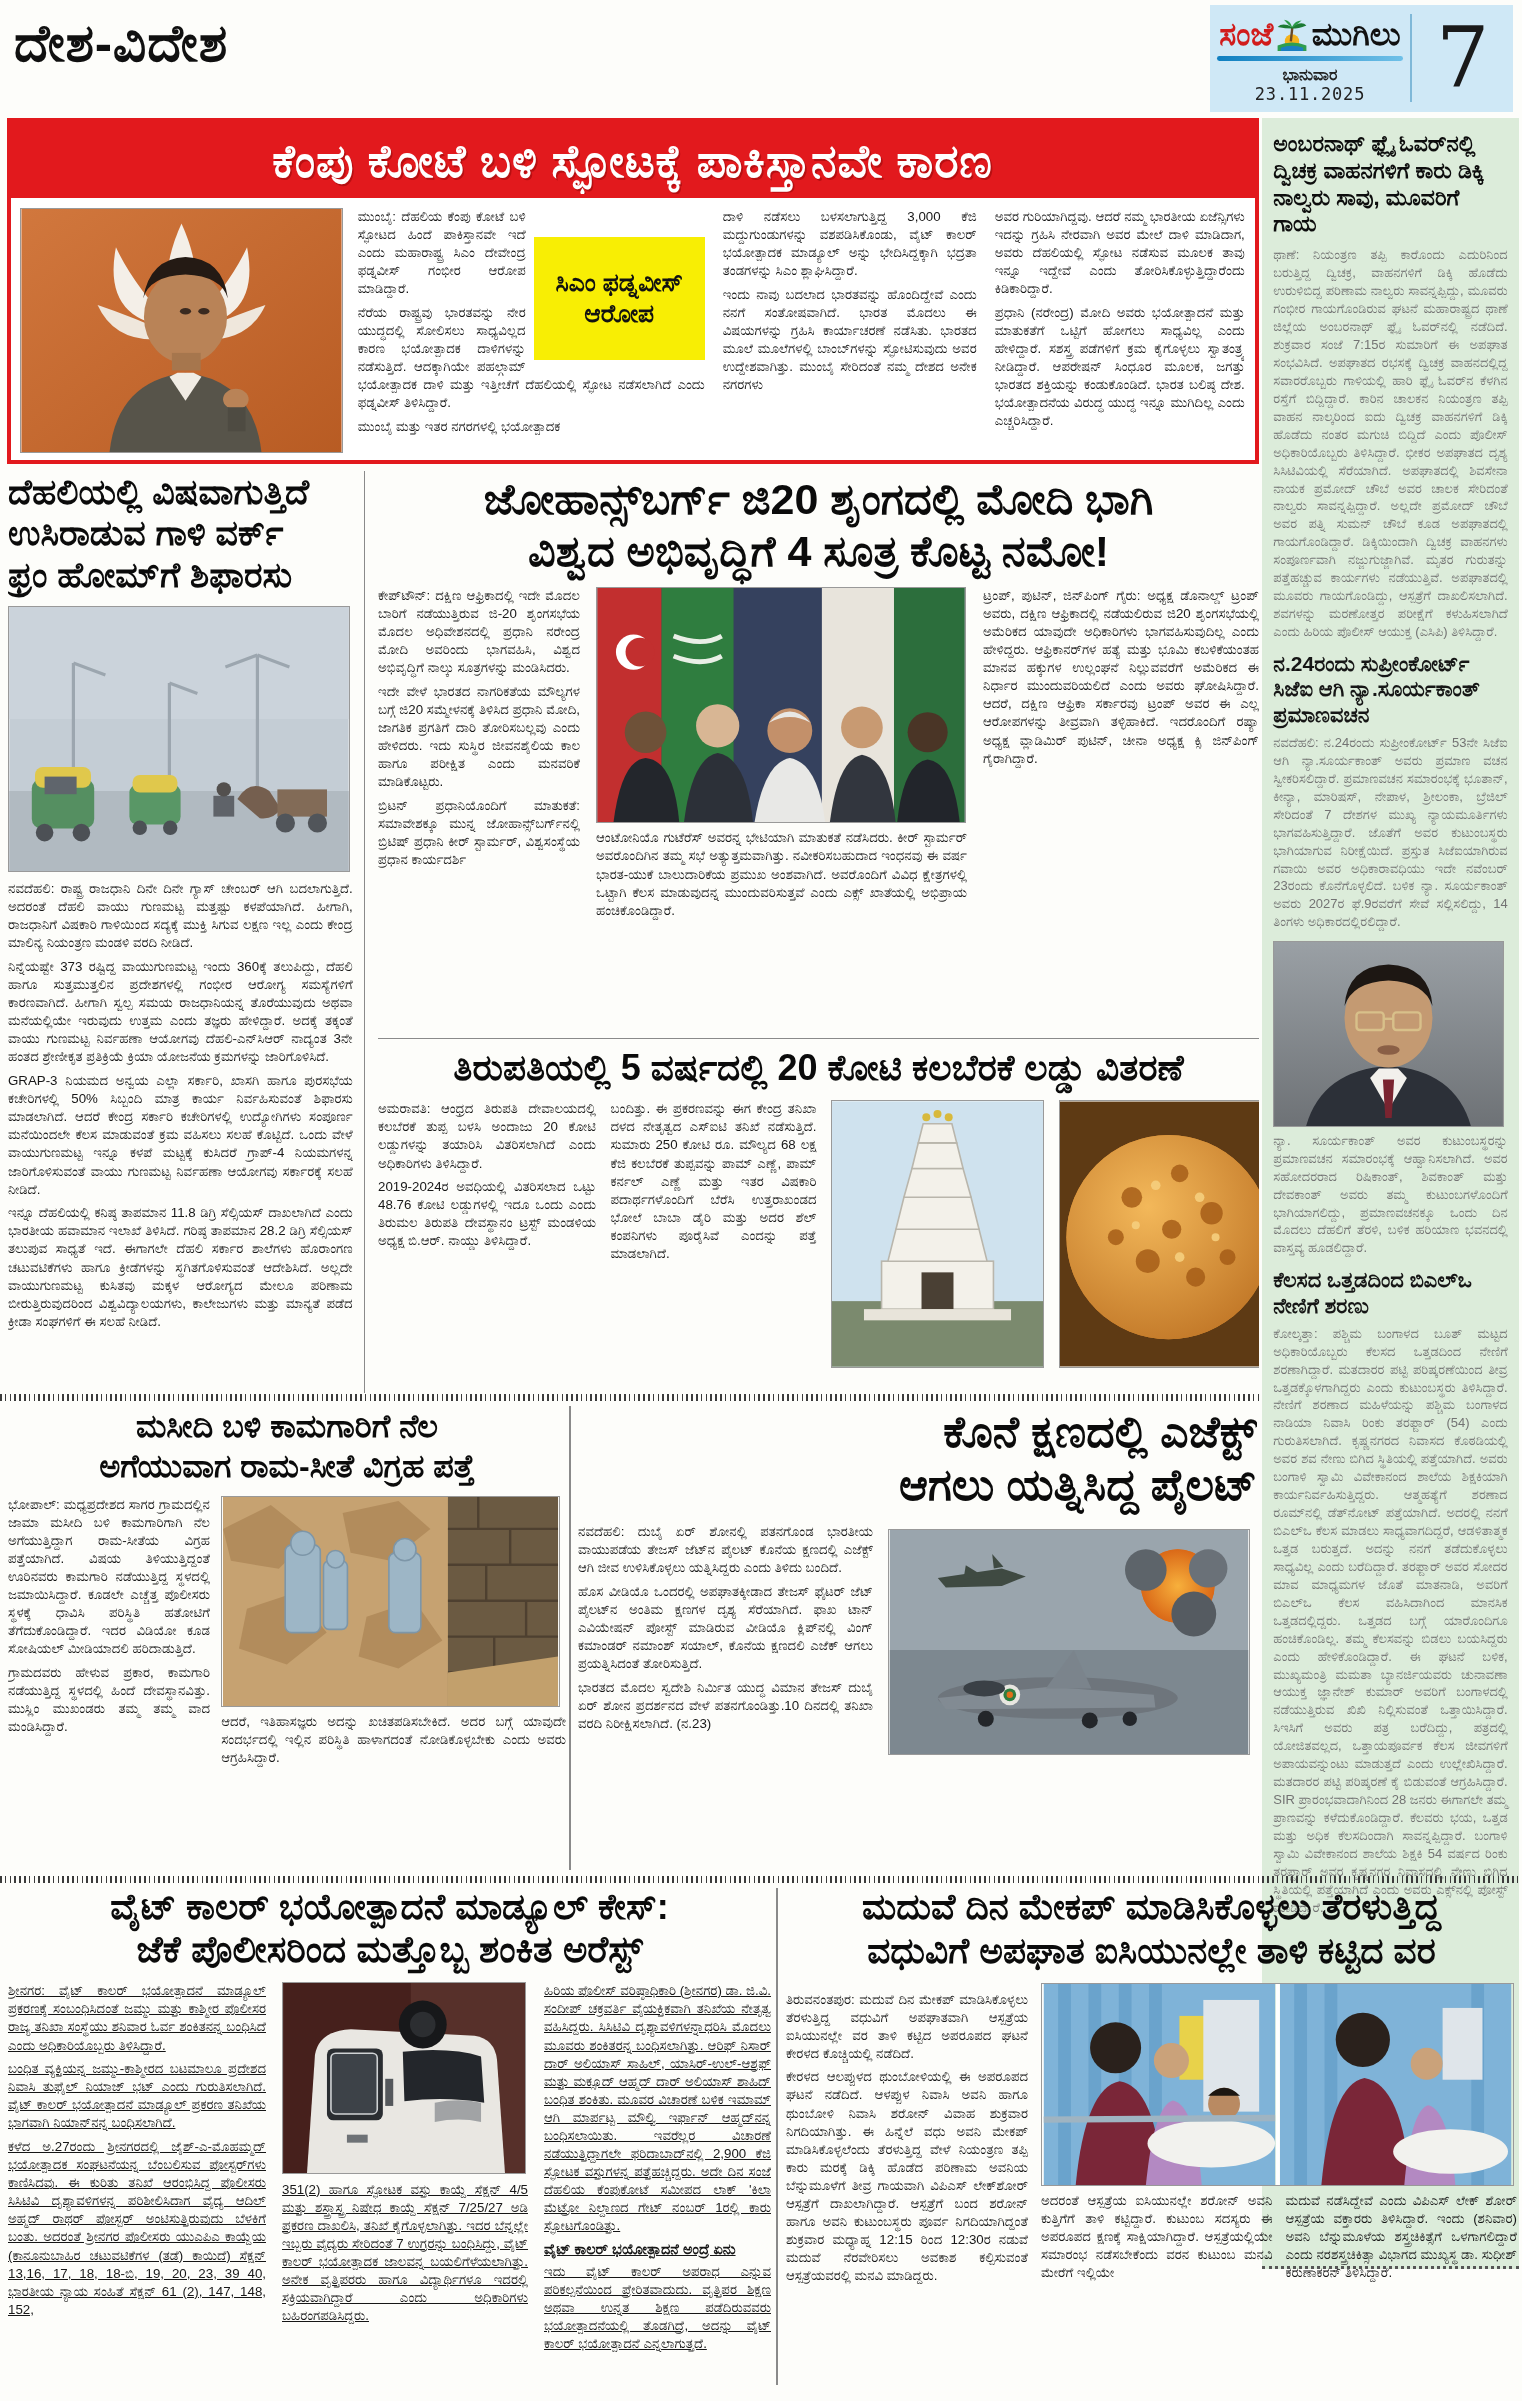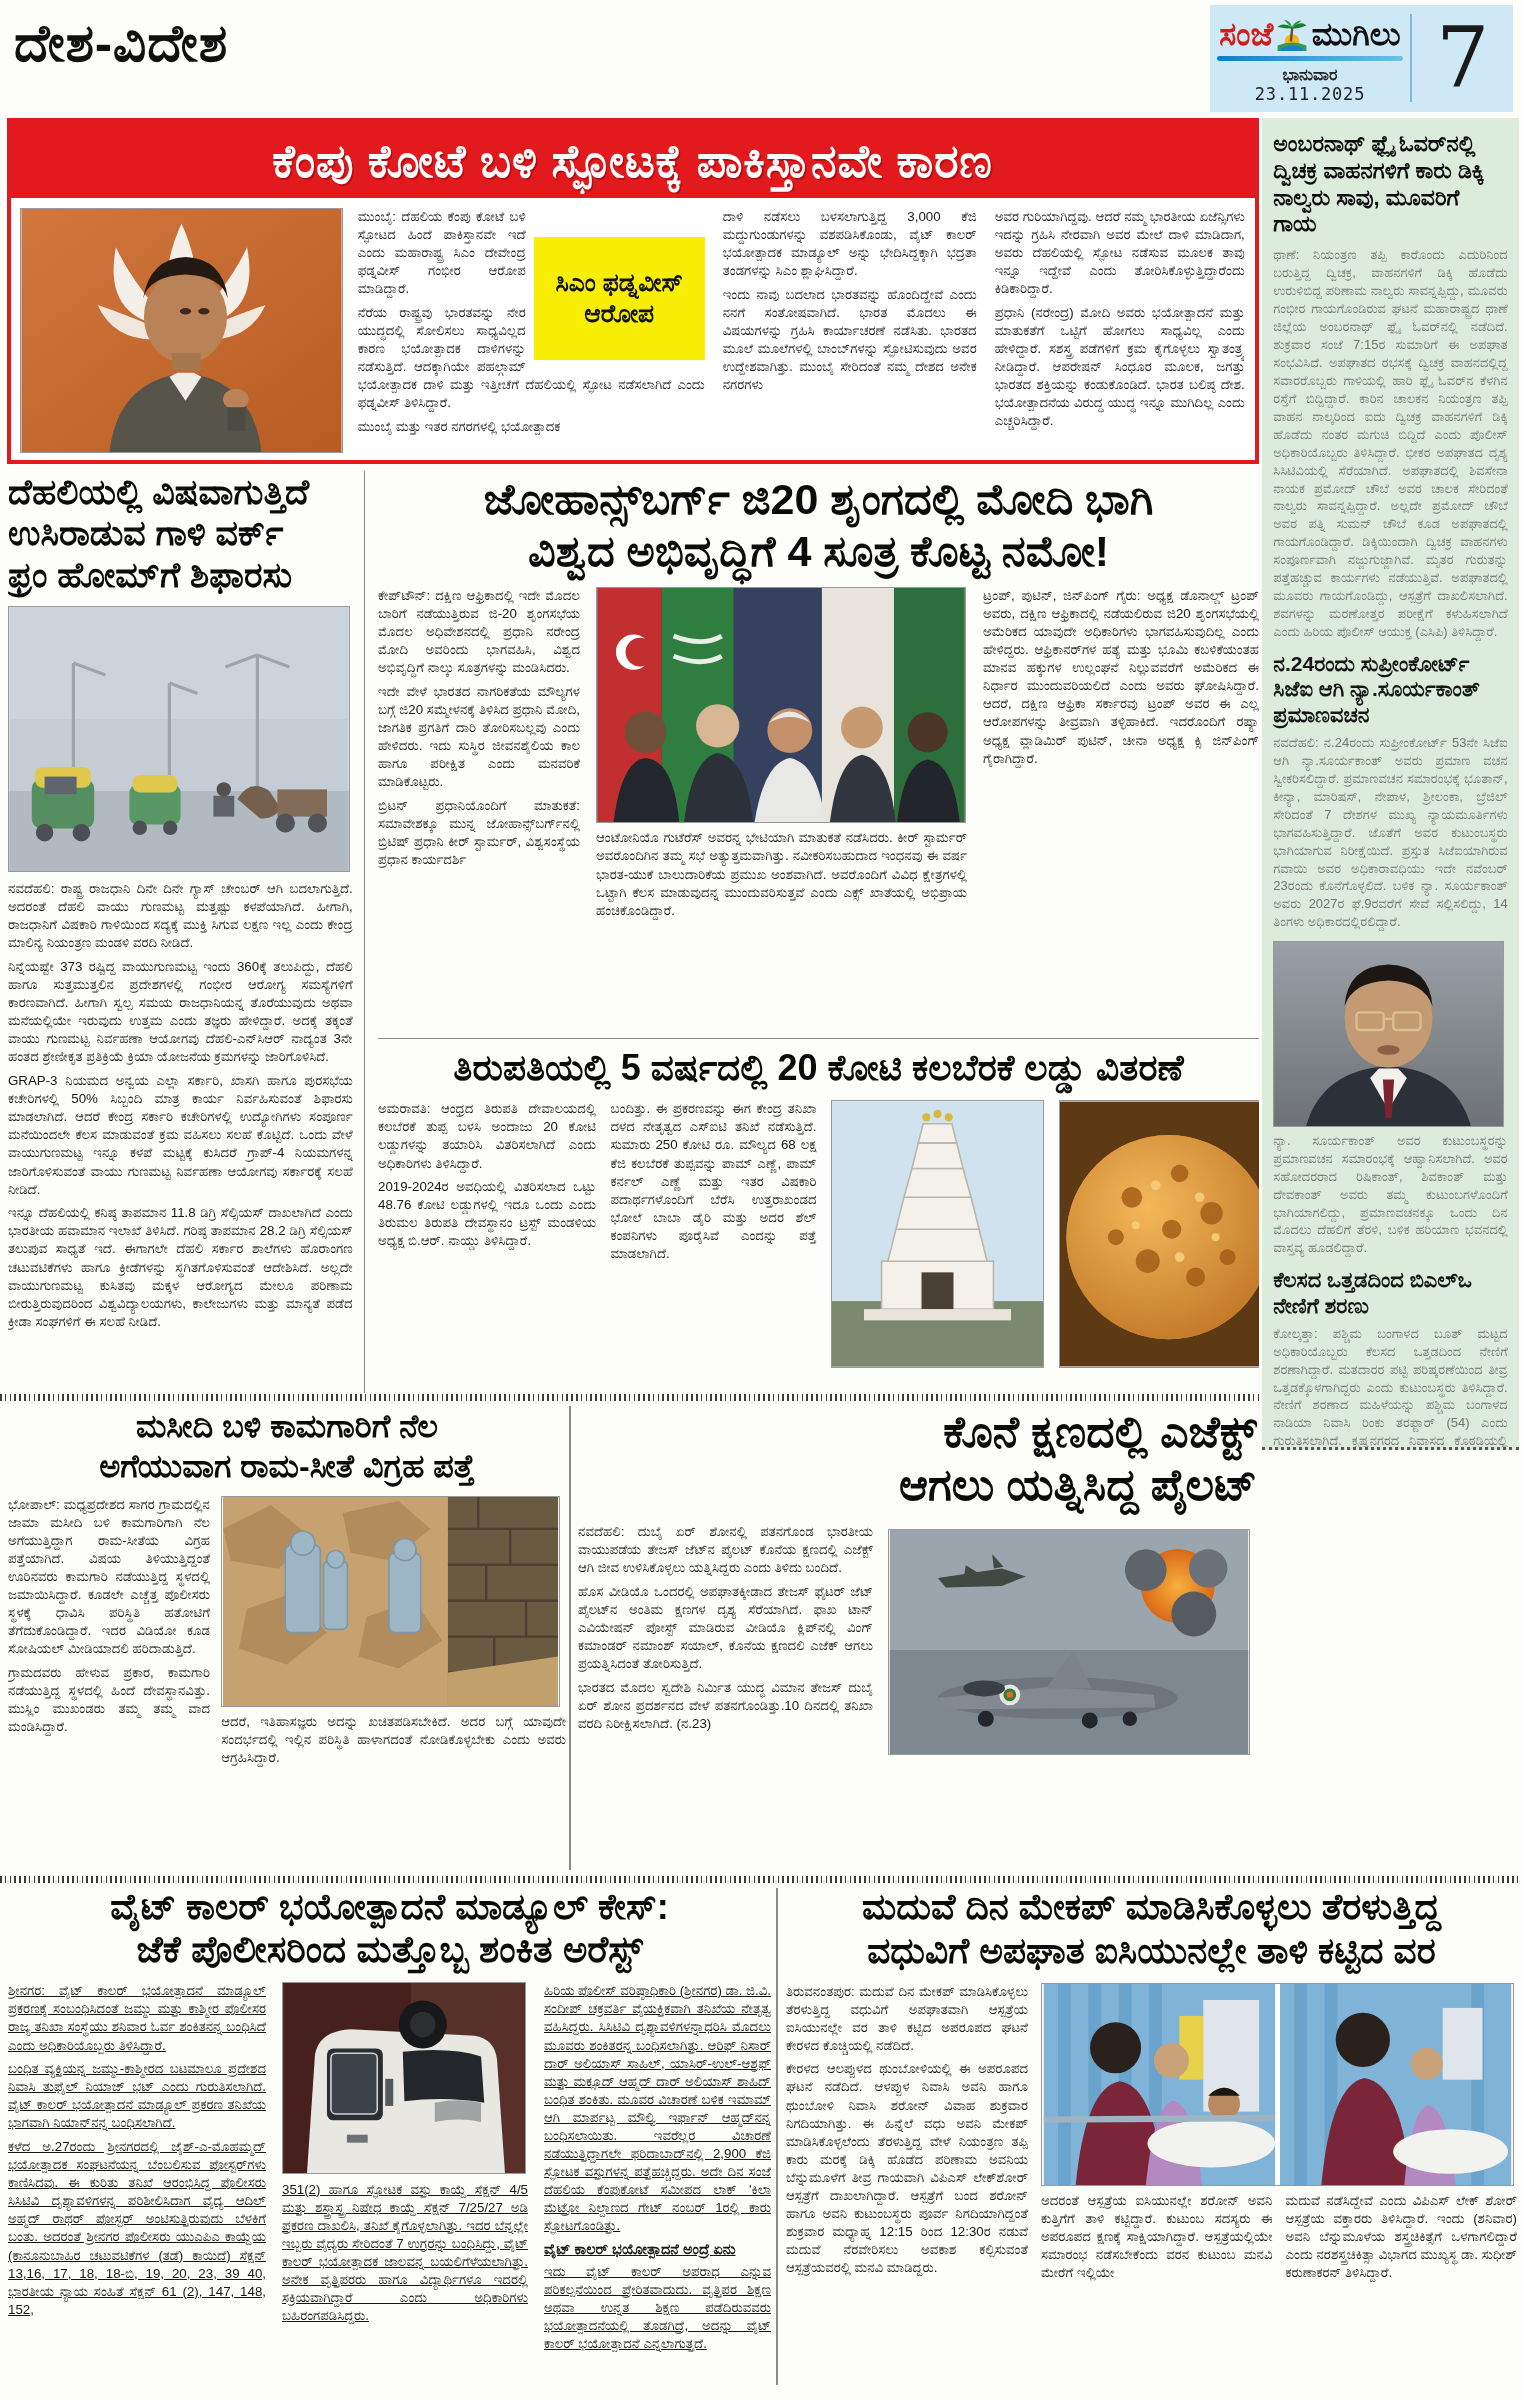--- a/index.html
+++ b/index.html
@@ -17,21 +17,21 @@
   .mh-day { font-size:16px; font-weight:700; color:#222; }
   .mh-date { font-size:17px; font-family:"DejaVu Sans Mono",monospace; color:#222; letter-spacing:0.8px; }
   .mh-divider { width:2.4px; background:#7fb8d8; margin:9.7px 0; }
   .page-number { flex:1; display:flex; align-items:center; justify-content:center; font-family:"DejaVu Serif",serif; font-size:84px; font-weight:400; color:#1a1a1a; }
 
   
   .banner { position:absolute; left:6.5px; top:118px; width:1252px; height:87px; background:#e2191d; display:flex; align-items:center; justify-content:center; }
   .banner-headline { color:#fff; font-size:46px; font-weight:800; letter-spacing:0.8px; text-shadow:1.6px 1.6px 0 rgba(120,0,0,.4); }
 
   
-  .sidebar { position:absolute; left:1262px; top:118px; width:257px; height:1332px; background:#dcecda; padding:13px 11.3px; overflow:hidden; border-bottom:3.2px dotted #555; }
+  .sidebar { position:absolute; left:1262px; top:118px; width:257px; height:2151px; background:#dcecda; padding:13px 11.3px; overflow:hidden; border-bottom:3.2px dotted #555; }
   .sb-headline { font-size:22px; font-weight:800; line-height:1.22; color:#0d0d0d; margin-bottom:8px; }
   .sb-body { font-size:13px; line-height:1.38; text-align:justify; color:#737373; margin-bottom:9.7px; }
   .sb-sub { font-size:21px; font-weight:800; line-height:1.22; margin:8px 0 6.5px; }
 
   
   .p { font-size:13.3px; line-height:1.36; text-align:justify; margin-bottom:5.6px; color:#171717; }
   .col { overflow:hidden; }
   .hl-center { text-align:center; font-weight:800; color:#0b0b0b; }
 
   
@@ -479,21 +479,21 @@
   </div>
 
   <div class="vdiv" style="left:776px; top:1888px; height:497px;"></div>
 
   <div class="wedding">
     <div class="hl-center wed-hl">
       <div>ಮದುವೆ ದಿನ ಮೇಕಪ್ ಮಾಡಿಸಿಕೊಳ್ಳಲು ತೆರಳುತ್ತಿದ್ದ</div>
       <div>ವಧುವಿಗೆ ಅಪಘಾತ  ಐಸಿಯುನಲ್ಲೇ ತಾಳಿ ಕಟ್ಟಿದ ವರ</div>
     </div>
     <div class="wed-row">
-      <div class="col" style="flex:0 0 242px;">
+      <div class="col" style="flex:0 0 242px;margin-top:8px;">
         <p class="p">ತಿರುವನಂತಪುರ: ಮದುವೆ ದಿನ ಮೇಕಪ್ ಮಾಡಿಸಿಕೊಳ್ಳಲು ತೆರಳುತ್ತಿದ್ದ ವಧುವಿಗೆ ಅಪಘಾತವಾಗಿ ಆಸ್ಪತ್ರೆಯ ಐಸಿಯುನಲ್ಲೇ ವರ ತಾಳಿ ಕಟ್ಟಿದ ಅಪರೂಪದ ಘಟನೆ ಕೇರಳದ ಕೊಚ್ಚಿಯಲ್ಲಿ ನಡೆದಿದೆ.</p>
         <p class="p">ಕೇರಳದ ಆಲಪ್ಪುಳದ ಥುಂಬೋಳಿಯಲ್ಲಿ ಈ ಅಪರೂಪದ ಘಟನೆ ನಡೆದಿದೆ. ಆಳಪ್ಪುಳ ನಿವಾಸಿ ಅವನಿ ಹಾಗೂ ಥುಂಬೋಳಿ ನಿವಾಸಿ ಶರೋನ್ ವಿವಾಹ ಶುಕ್ರವಾರ ನಿಗದಿಯಾಗಿತ್ತು. ಈ ಹಿನ್ನೆಲೆ ವಧು ಅವನಿ ಮೇಕಪ್ ಮಾಡಿಸಿಕೊಳ್ಳಲೆಂದು ತೆರಳುತ್ತಿದ್ದ ವೇಳೆ ನಿಯಂತ್ರಣ ತಪ್ಪಿ ಕಾರು ಮರಕ್ಕೆ ಡಿಕ್ಕಿ ಹೊಡೆದ ಪರಿಣಾಮ ಅವನಿಯ ಬೆನ್ನುಮೂಳೆಗೆ ತೀವ್ರ ಗಾಯವಾಗಿ ವಿಪಿಎಸ್ ಲೇಕ್‌ಶೋರ್ ಆಸ್ಪತ್ರೆಗೆ ದಾಖಲಾಗಿದ್ದಾರೆ. ಆಸ್ಪತ್ರೆಗೆ ಬಂದ ಶರೋನ್ ಹಾಗೂ ಅವನಿ ಕುಟುಂಬಸ್ಥರು ಪೂರ್ವ ನಿಗದಿಯಾಗಿದ್ದಂತೆ ಶುಕ್ರವಾರ ಮಧ್ಯಾಹ್ನ 12:15 ರಿಂದ 12:30ರ ನಡುವೆ ಮದುವೆ ನೆರವೇರಿಸಲು ಅವಕಾಶ ಕಲ್ಪಿಸುವಂತೆ ಆಸ್ಪತ್ರೆಯವರಲ್ಲಿ ಮನವಿ ಮಾಡಿದ್ದರು.</p>
       </div>
       <div style="flex:1;">
         <div>
           <svg class="photo-frame" width="473" height="203" viewBox="0 0 586 252">
             <rect width="290" height="252" fill="#7fb3d8"></rect>
             <g fill="#6aa3cc">
                 <rect x="18" width="16" height="252"></rect>
                 <rect x="56" width="16" height="252"></rect>

